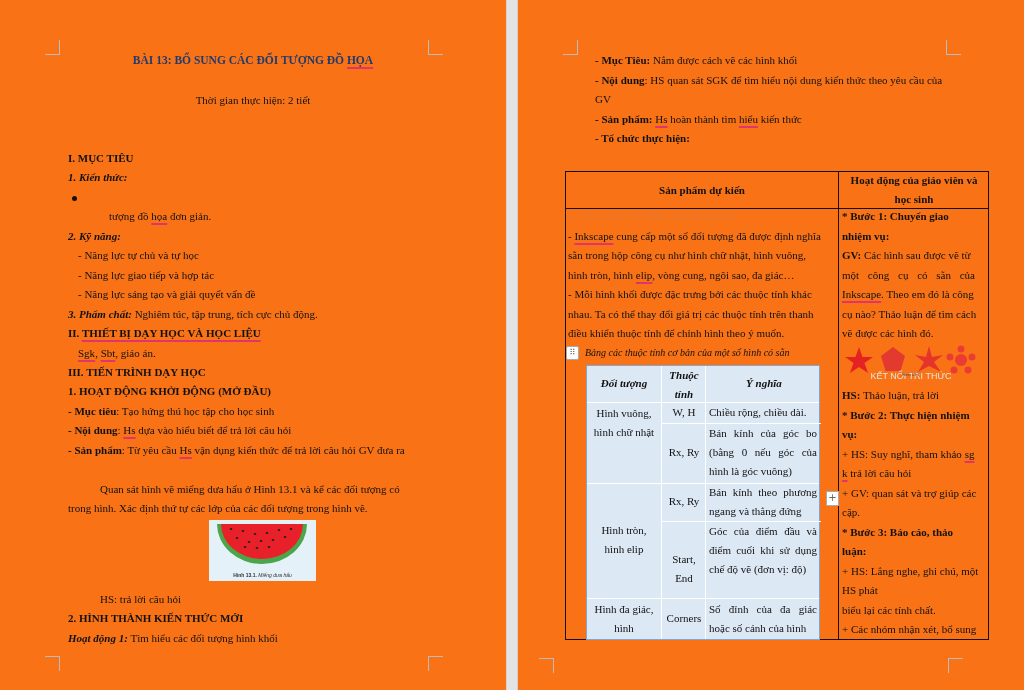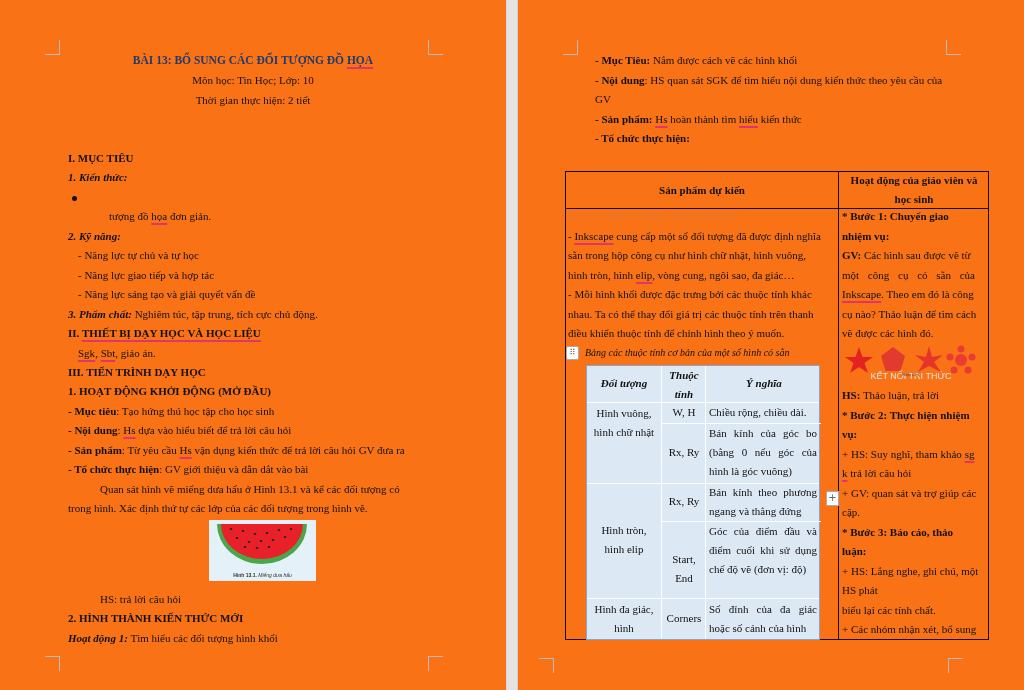--- a/index.html
+++ b/index.html
@@ -59,42 +59,40 @@
 </head>
 <body>
 
 <div class="page" id="page-left">
   <div class="crop tl" style="left:45px;top:40px;"></div>
   <div class="crop tr" style="left:428px;top:40px;"></div>
   <div class="crop bl" style="left:45px;top:656px;"></div>
   <div class="crop br" style="left:428px;top:656px;"></div>
 
   <div class="line center title" style="left:60px;width:386px;top:53px;"><span>BÀI 13: BỔ SUNG CÁC ĐỐI TƯỢNG ĐỒ </span><span class="u">HỌA</span></div>
-  <div class="line center" style="left:60px;width:386px;top:73px;">Môn học: Tin Học; Lớp: 10</div>
   <div class="line center" style="left:60px;width:386px;top:93px;">Thời gian thực hiện: 2 tiết</div>
 
   <div class="line b" style="left:68px;top:151px;">I. MỤC TIÊU</div>
   <div class="line b i" style="left:68px;top:170px;">1. Kiến thức:</div>
   <div class="line" style="left:72px;top:190px;"><span class="bullet"></span></div>
   <div class="line" style="left:85px;top:209px;margin-left:24px;"><span>tượng đồ </span><span class="u">họa</span><span> đơn giản.</span></div>
 
   <div class="line b i" style="left:68px;top:229px;">2. Kỹ năng:</div>
   <div class="line" style="left:78px;top:248px;">- Năng lực tự chủ và tự học</div>
   <div class="line" style="left:78px;top:268px;">- Năng lực giao tiếp và hợp tác</div>
   <div class="line" style="left:78px;top:287px;">- Năng lực sáng tạo và giải quyết vấn đề</div>
   <div class="line" style="left:68px;top:307px;"><span class="b i">3. Phẩm chất:</span><span> Nghiêm túc, tập trung, tích cực chủ động.</span></div>
 
   <div class="line b" style="left:68px;top:326px;"><span>II. </span><span class="u">THIẾT BỊ DẠY HỌC VÀ HỌC LIỆU</span></div>
   <div class="line" style="left:78px;top:346px;"><span class="u">Sgk</span><span>, </span><span class="u">Sbt</span><span>, giáo án.</span></div>
   <div class="line b" style="left:68px;top:365px;">III. TIẾN TRÌNH DẠY HỌC</div>
   <div class="line b" style="left:68px;top:384px;">1. HOẠT ĐỘNG KHỞI ĐỘNG (MỞ ĐẦU)</div>
   <div class="line" style="left:68px;top:404px;"><span class="b">- Mục tiêu</span><span>: Tạo hứng thú học tập cho học sinh</span></div>
   <div class="line" style="left:68px;top:423px;"><span class="b">- Nội dung</span><span>: </span><span class="u">Hs</span><span> dựa vào hiểu biết để trả lời câu hỏi</span></div>
   <div class="line" style="left:68px;top:443px;"><span class="b">- Sản phẩm</span><span>: Từ yêu cầu </span><span class="u">Hs</span><span> vận dụng kiến thức để trả lời câu hỏi GV đưa ra</span></div>
-  <div class="line" style="left:68px;top:462px;"><span class="b">- Tổ chức thực hiện</span><span>: GV giới thiệu và dẫn dắt vào bài</span></div>
   <div class="line" style="left:100px;top:482px;">Quan sát hình vẽ miếng dưa hấu ở Hình 13.1 và kể các đối tượng có</div>
   <div class="line" style="left:68px;top:501px;">trong hình. Xác định thứ tự các lớp của các đối tượng trong hình vẽ.</div>
 
   <div class="fig-melon">
     <svg width="107" height="50" viewBox="0 0 107 50">
       <path d="M8 4 A45 40 0 0 0 98 4 Z" fill="#4ba64b"></path>
       <path d="M12 4 A41 35 0 0 0 94 4 Z" fill="#e8202a"></path>
       <g fill="#222">
         <ellipse cx="22" cy="9" rx="1.3" ry="1"></ellipse>
           <ellipse cx="34" cy="11" rx="1.3" ry="1"></ellipse>

